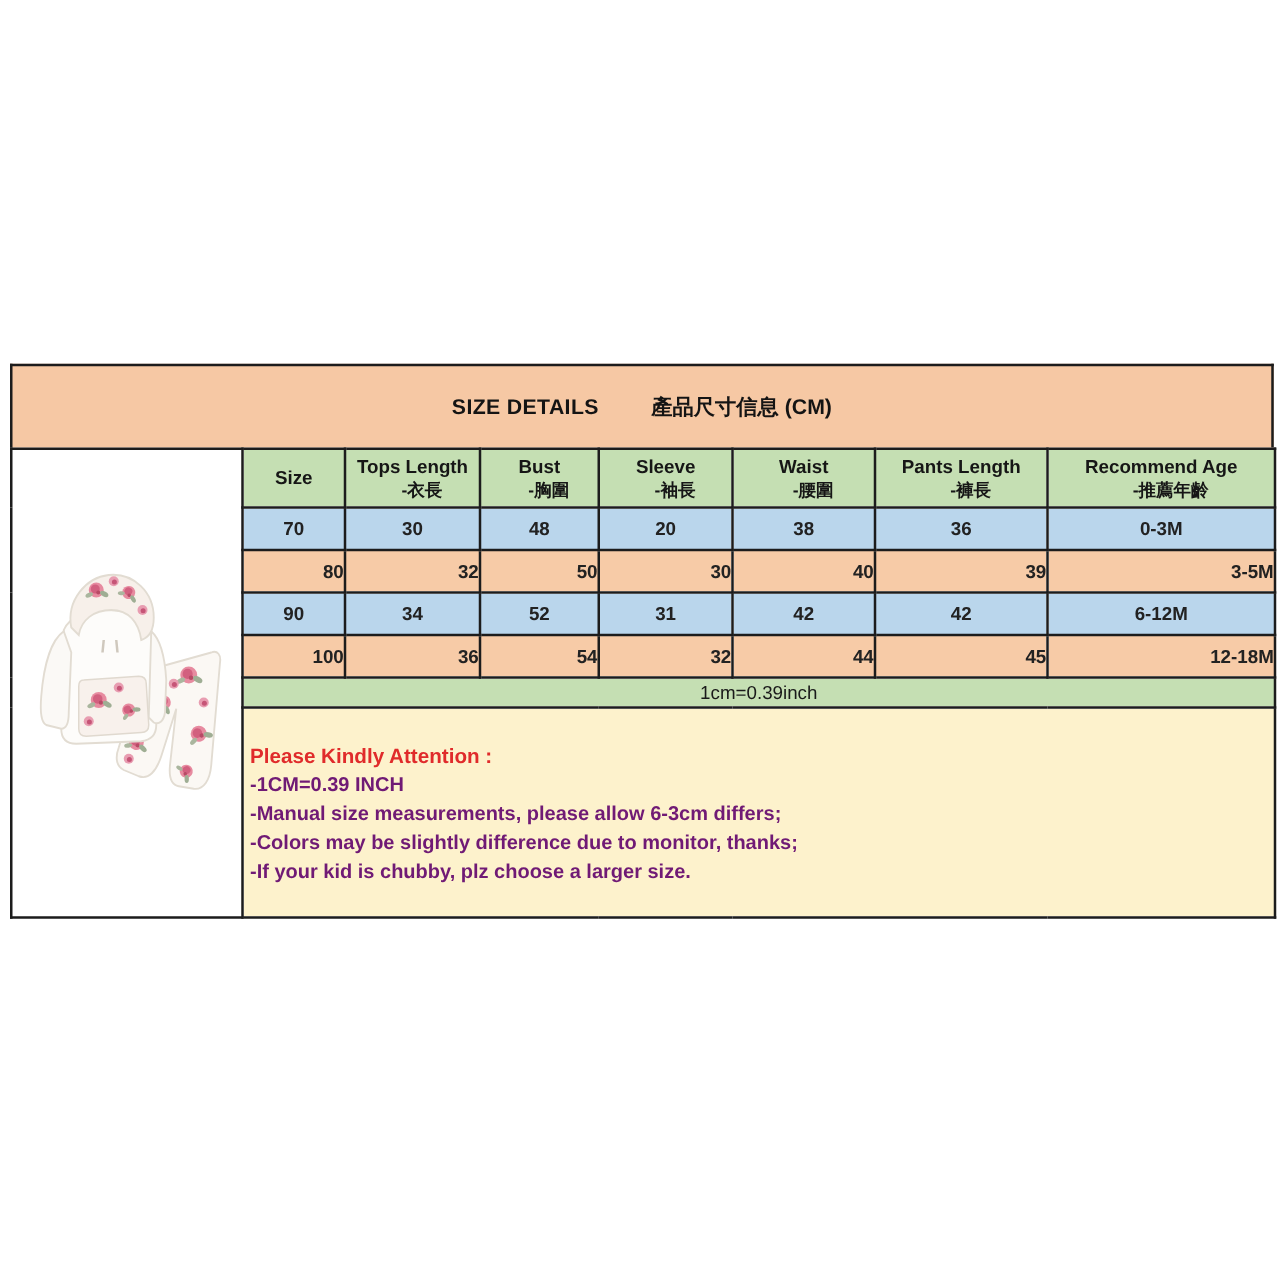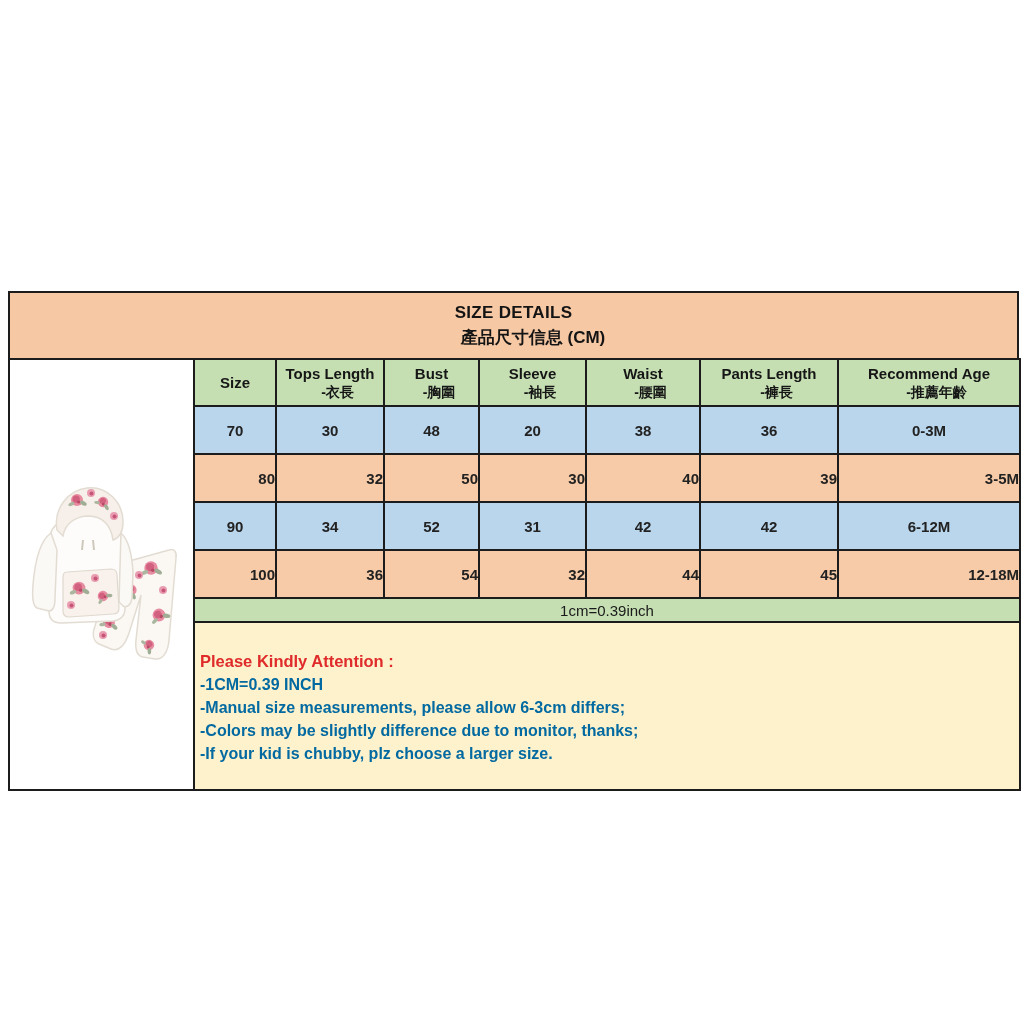--- a/index.html
+++ b/index.html
@@ -15,21 +15,21 @@
     position: absolute;
     left: 8px; top: 291px;
     width: 1011px;
   }
   
   .banner {
     background: #f6c8a4;
     border: 2px solid #1c1c1c;
     border-bottom: none;
     height: 67px;
-    display: flex; flex-direction: column;
+    display: flex; 
     align-items: center; justify-content: center;
     gap: 3px;
   }
   .banner-title { font-weight: bold; font-size: 17px; letter-spacing: .3px; color: #141414; }
   .banner-subtitle { font-weight: bold; font-size: 17px; color: #141414; margin-left: 39px; }
 
   
   table.size-table {
     border-collapse: collapse;
     table-layout: fixed;
@@ -46,21 +46,21 @@
     background: #c5dfb3;
     height: 47px;
     font-size: 15px;
     font-weight: bold;
     line-height: 1.3;
     color: #161616;
   }
   th .hdr-en { display: block; font-size: 15px; }
   th .hdr-zh { display: block; font-size: 14px; margin-left: 15px; }
   tr.data-row td {
-    height: 48px;
+    height: 34px;
     font-weight: bold;
     font-size: 15px;
     color: #222;
   }
   tr.row-blue td   { background: #bad6ec; }
   tr.row-orange td { background: #f7cba7; text-align: right; }
   td.note-cell {
     background: #c5dfb3;
     height: 24px;
     font-size: 15px;
@@ -75,21 +75,21 @@
     height: 168px;
     margin-top: 24px;
   }
   .attention-heading {
     color: #e02b2b;
     font-weight: bold;
     font-size: 16.5px;
     line-height: 23px;
   }
   .attention-line {
-    color: #0369a1;
+    color: #701a75;
     font-weight: bold;
     font-size: 16px;
     line-height: 23px;
   }
   td.image-cell {
     background: #ffffff;
     vertical-align: middle;
   }
   .product-photo { display: block; margin: 0 auto; }
 </style>

